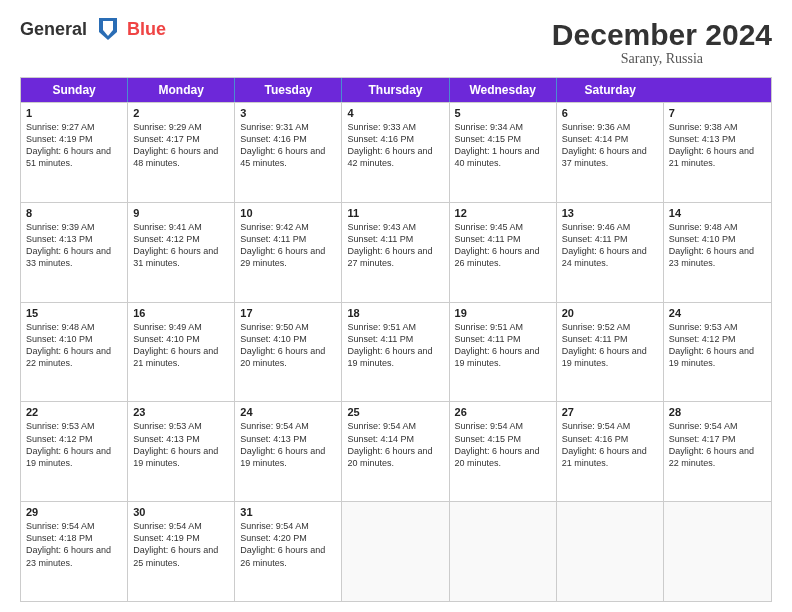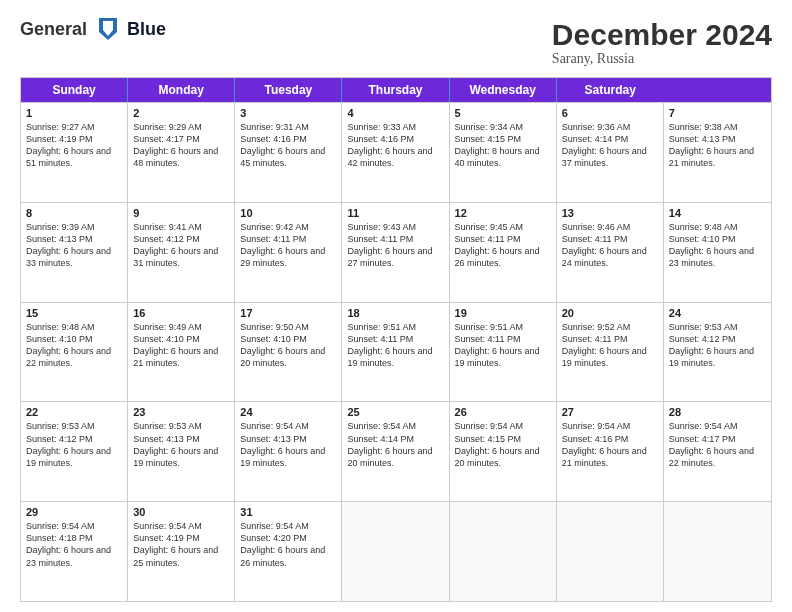--- a/index.html
+++ b/index.html
@@ -35,29 +35,29 @@
       text-align: right;
     }
     .logo-general {
       font-size: 18px;
       font-weight: bold;
       color: #333;
     }
     .logo-blue {
       font-size: 18px;
       font-weight: bold;
-      color: #0f172a;
+      color: #ef4444;
     }
     .logo-icon {
       width: 18px;
       height: 22px;
       margin-left: 2px;
     }
     .title-area {
-      text-align: left;
+      text-align: center;
       margin-left: 40px;
     }
     .month-title {
       font-size: 30px;
       font-weight: bold;
       color: #333;
       line-height: 1.1;
     }
     .subtitle {
       font-size: 14px;
@@ -171,21 +171,21 @@
           <div class="cal-cell">
       <div class="day-num">4</div>
       <div class="cell-text">Sunrise: 9:33 AM</div>
       <div class="cell-text">Sunset: 4:16 PM</div>
       <div class="cell-text">Daylight: 6 hours and 42 minutes.</div>
     </div>
           <div class="cal-cell">
       <div class="day-num">5</div>
       <div class="cell-text">Sunrise: 9:34 AM</div>
       <div class="cell-text">Sunset: 4:15 PM</div>
-      <div class="cell-text">Daylight: 8 hours and 40 minutes.</div>
+      <div class="cell-text">Daylight: 1 hours and 40 minutes.</div>
     </div>
           <div class="cal-cell">
       <div class="day-num">6</div>
       <div class="cell-text">Sunrise: 9:36 AM</div>
       <div class="cell-text">Sunset: 4:14 PM</div>
       <div class="cell-text">Daylight: 6 hours and 37 minutes.</div>
     </div>
           <div class="cal-cell">
       <div class="day-num">7</div>
       <div class="cell-text">Sunrise: 9:38 AM</div>

